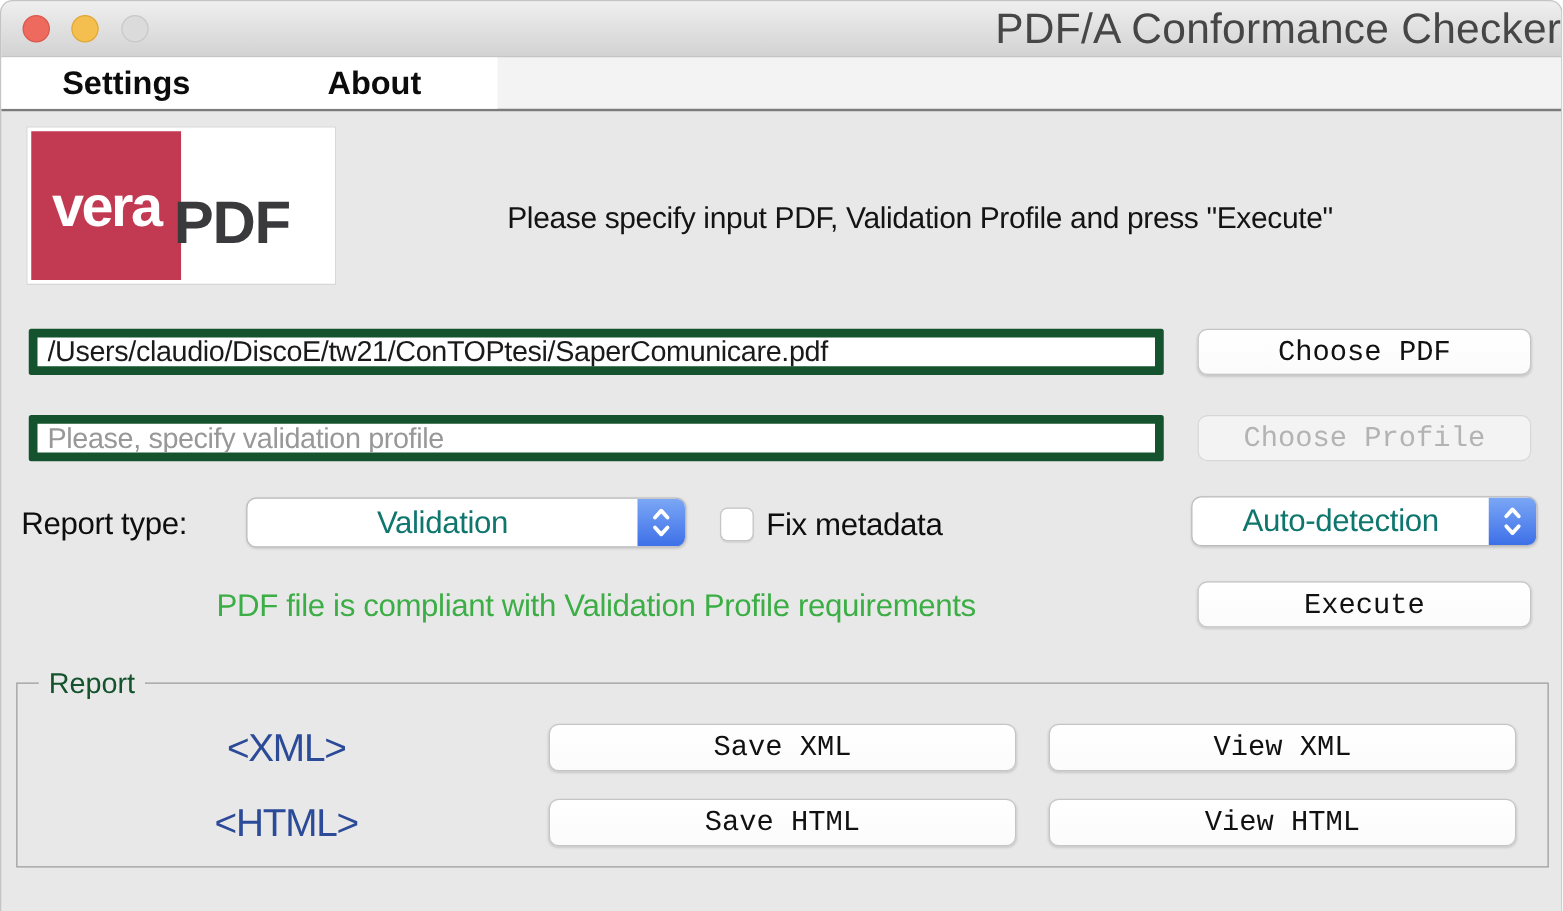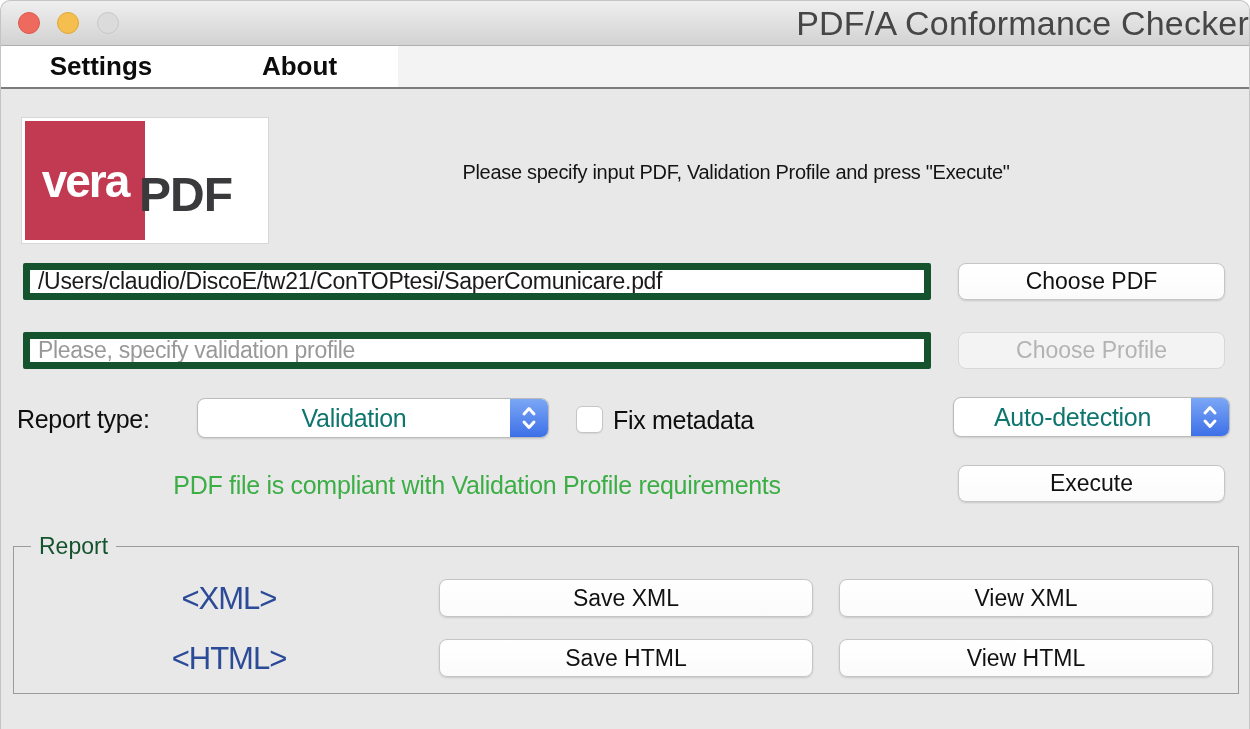--- a/index.html
+++ b/index.html
@@ -41,38 +41,38 @@
   .menu-item {
     position: absolute; top: 0; height: 41px; line-height: 41px;
     text-align: center; font-size: 26px; font-weight: 600; color: #0c0c0c;
     cursor: default;
   }
   .menu-item.settings { left: 0;   width: 200px; }
   .menu-item.about    { left: 200px; width: 197px; }
 
   
   .logo-box {
-    position: absolute; left: 20px; top: 116px; width: 248px; height: 127px;
+    position: absolute; left: 20px; top: 100px; width: 248px; height: 127px;
     background: #fff; border: 1px solid #d8d7d7; display: flex; padding: 3px;
   }
   .logo-red {
     width: 50%; height: 100%; background: #c23a51;
     display: flex; align-items: center; justify-content: center;
   }
   .logo-vera { color: #ffffff; font-size: 46px; font-weight: bold; letter-spacing: -2px; }
   .logo-white {
     width: 50%; height: 100%; background: #fff;
     display: flex; align-items: center; justify-content: flex-start;
   }
   .logo-pdf { color: #3a3a3c; font-size: 48px; font-weight: bold; letter-spacing: -1px; margin-left: -6px; margin-top: 28px; }
 
   
   .instruction {
     position: absolute; left: 290px; top: 160px; width: 890px; height: 32px;
-    text-align: center; font-size: 20px; color: #141414; letter-spacing: -0.3px;
+    text-align: center; font-size: 24px; color: #141414; letter-spacing: -0.3px;
   }
 
   
   .field {
     position: absolute; left: 22px; width: 908px; height: 37px;
     background: #fff; border: 7px solid #14532d; border-radius: 2px;
     font-family: "Liberation Sans", sans-serif;
     font-size: 23px; color: #1a1a1a; padding: 0 8px; letter-spacing: -0.3px;
   }
   .field::placeholder { color: #999898; opacity: 1; }
@@ -80,21 +80,21 @@
   .field.profile { top: 331px; }
 
   
   .btn {
     position: absolute;
     background: linear-gradient(#ffffff, #fbfbfb);
     border: 1px solid #c6c5c5; border-radius: 8px;
     box-shadow: 0 1px 2px rgba(0,0,0,0.14);
     display: flex; align-items: center; justify-content: center;
     font-size: 23px; color: #111; cursor: default;
-    font-family: Liberation Sans, sans-serif;
+    font-family: Liberation Mono, monospace;
   }
   .btn.right-col { left: 957px; width: 267px; height: 37px; }
   .btn.choose-pdf     { top: 262px; }
   .btn.choose-profile { top: 331px; background: #f4f3f3; color: #b4b3b3; border-color: #d8d7d7; box-shadow: none; }
   .btn.execute        { top: 464px; }
   .btn.report-btn { width: 374px; height: 38px; }
   .btn.save-xml  { left: 438px; top: 578px; }
   .btn.view-xml  { left: 838px; top: 578px; }
   .btn.save-html { left: 438px; top: 638px; }
   .btn.view-html { left: 838px; top: 638px; }

